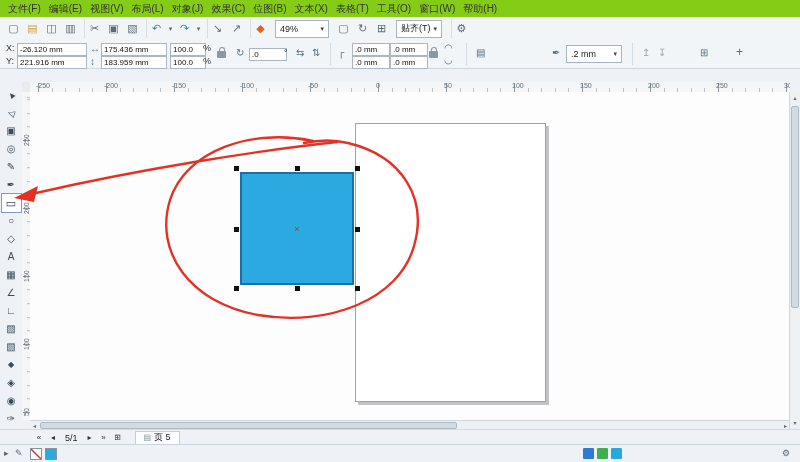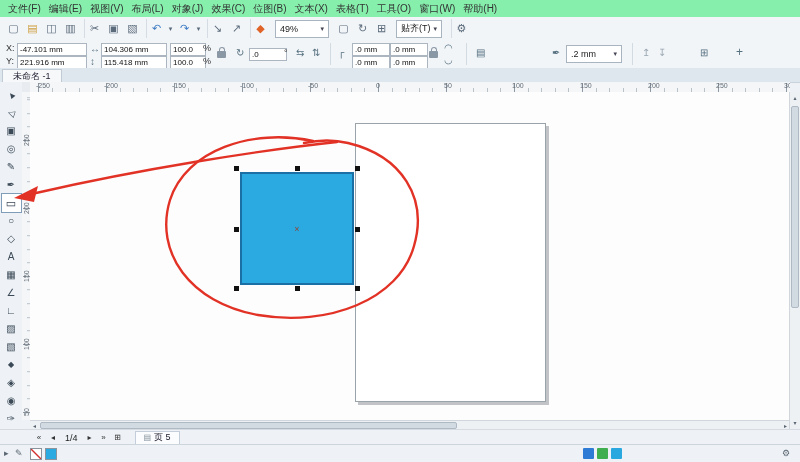--- a/index.html
+++ b/index.html
@@ -1,20 +1,20 @@
 <!DOCTYPE html>
 <html style="--c-chrome: #eef2f6; --c-blue-fill: #2BA9E1; --c-blue-border: #1A6FA5; --c-annotation-red: #E23226;"><head>
 <meta charset="utf-8">
 <style>
   html,body{margin:0;padding:0;background:#cfd8e2;}
   .app{position:relative;width:800px;height:462px;background:var(--c-chrome,#eef2f6);
        font-family:"Liberation Sans",sans-serif;overflow:hidden;color:#333;}
   
   .menubar{position:absolute;left:0;top:0;right:0;height:17px;display:flex;align-items:center;
-           padding-left:4px;background:#86efac;border-bottom:1px solid #dde3e9;}
+           padding-left:4px;background:#84cc16;border-bottom:1px solid #dde3e9;}
   .menu-item{font-size:10px;color:#333;padding:0 4px;line-height:17px;white-space:nowrap;}
   
   .toolbar{position:absolute;left:0;top:17px;right:0;height:23px;display:flex;align-items:center;
            padding-left:4px;background:#f2f5f8;border-bottom:1px solid #d8dfe6;}
   .tbgroup{display:flex;align-items:center;}
   .tbbtn{width:19px;height:19px;display:flex;align-items:center;justify-content:center;
          font-size:11px;color:#5b6b7b;}
   .combo{height:16px;background:#fff;border:1px solid #a8b4c0;display:flex;align-items:center;
          font-size:9px;padding:0 4px;margin:0 5px;color:#222;white-space:nowrap;}
   .zoom-combo{width:44px;justify-content:space-between;}
@@ -228,28 +228,28 @@
     <div class="tbgroup">
 
         <div class="tbbtn" style="border-left: 1px solid rgb(213, 220, 227); margin-left: 4px;">
           <span class="tb-glyph" style="color: rgb(91, 107, 123);">⚙</span>
         </div>
       </div>
   </div>
 
   <div class="propbar">
     <span class="plabel" style="left:6px;top:3px">X:</span>
-    <span class="pfield" style="left:17px;top:3px;width:64px">-47.101 mm</span>
+    <span class="pfield" style="left:17px;top:3px;width:64px">-26.120 mm</span>
     <span class="plabel" style="left:6px;top:16px">Y:</span>
     <span class="pfield" style="left:17px;top:16px;width:64px">221.916 mm</span>
 
     <span class="picon" style="left:90px;top:3px">↔</span>
-    <span class="pfield" style="left:101px;top:3px;width:60px">104.306 mm</span>
+    <span class="pfield" style="left:101px;top:3px;width:60px">175.436 mm</span>
     <span class="picon" style="left:90px;top:16px">↕</span>
-    <span class="pfield" style="left:101px;top:16px;width:60px">115.418 mm</span>
+    <span class="pfield" style="left:101px;top:16px;width:60px">183.959 mm</span>
 
     <span class="pfield" style="left:170px;top:3px;width:30px">100.0</span>
     <span class="plabel" style="left:203px;top:3px">%</span>
     <span class="pfield" style="left:170px;top:16px;width:30px">100.0</span>
     <span class="plabel" style="left:203px;top:16px">%</span>
     <span class="icon-lock" style="left:217px;top:11px"></span>
 
     <span class="picon" style="left:236px;top:7px">↻</span>
     <span class="pfield" style="left:249px;top:8px;width:32px">.0</span>
     <span class="plabel" style="left:284px;top:8px">°</span>
@@ -276,25 +276,20 @@
       <span class="caret">▾</span>
     </div>
 
     <span class="psep" style="left:632px"></span>
     <span class="picon gray" style="left:642px;top:7px">↥</span>
     <span class="picon gray" style="left:658px;top:7px">↧</span>
     <span class="picon" style="left:700px;top:7px">⊞</span>
     <span class="picon" style="left:736px;top:6px;font-size:12px">+</span>
   </div>
 
-  <div class="doctabs">
-    <div class="doctab">
-      <span>未命名 -1</span>
-    </div>
-  </div>
 
   <div class="ruler-corner"></div>
   <div class="hruler">
     <div class="hruler-labels">
 
     <span class="hrlabel">-250</span>
         <span class="hrlabel">-200</span>
         <span class="hrlabel">-150</span>
         <span class="hrlabel">-100</span>
         <span class="hrlabel">-50</span>
@@ -425,21 +420,21 @@
   </div>
   <div class="vscroll">
     <span class="sbtn vs-up">▴</span>
     <div class="vthumb"></div>
     <span class="sbtn vs-down">▾</span>
   </div>
 
   <div class="pagenav">
     <span class="navbtn">«</span>
     <span class="navbtn">◂</span>
-    <span class="pages-label">1/4</span>
+    <span class="pages-label">5/1</span>
     <span class="navbtn">▸</span>
     <span class="navbtn">»</span>
     <span class="navbtn">⊞</span>
     <div class="pagetab">
       <span class="ticon">▤</span>
       <span>页 5</span>
     </div>
   </div>
 
   <div class="statusbar">

